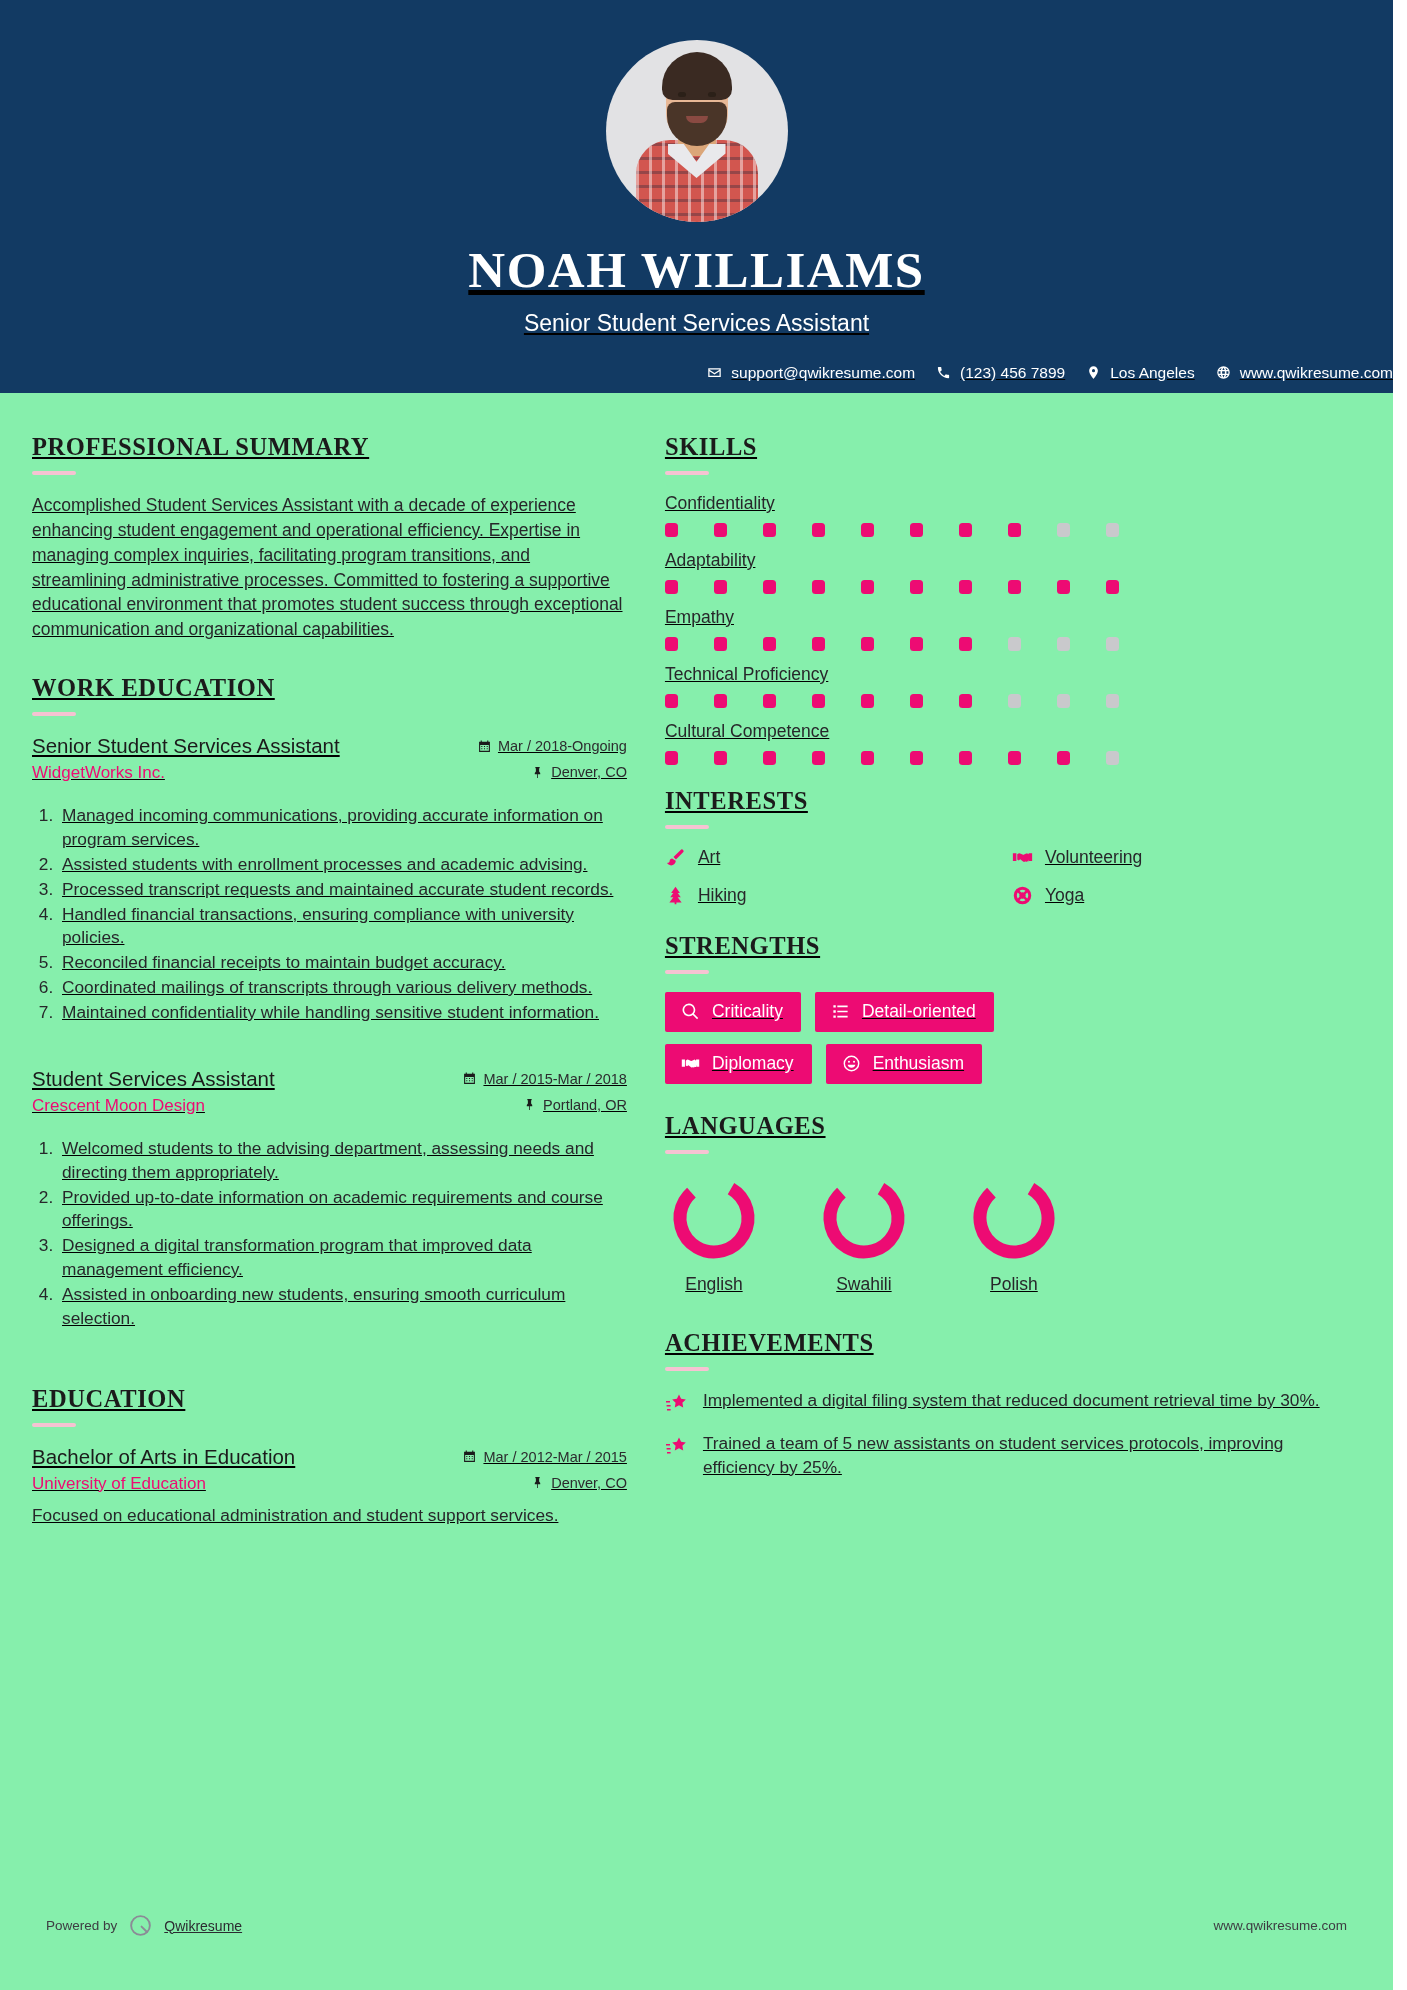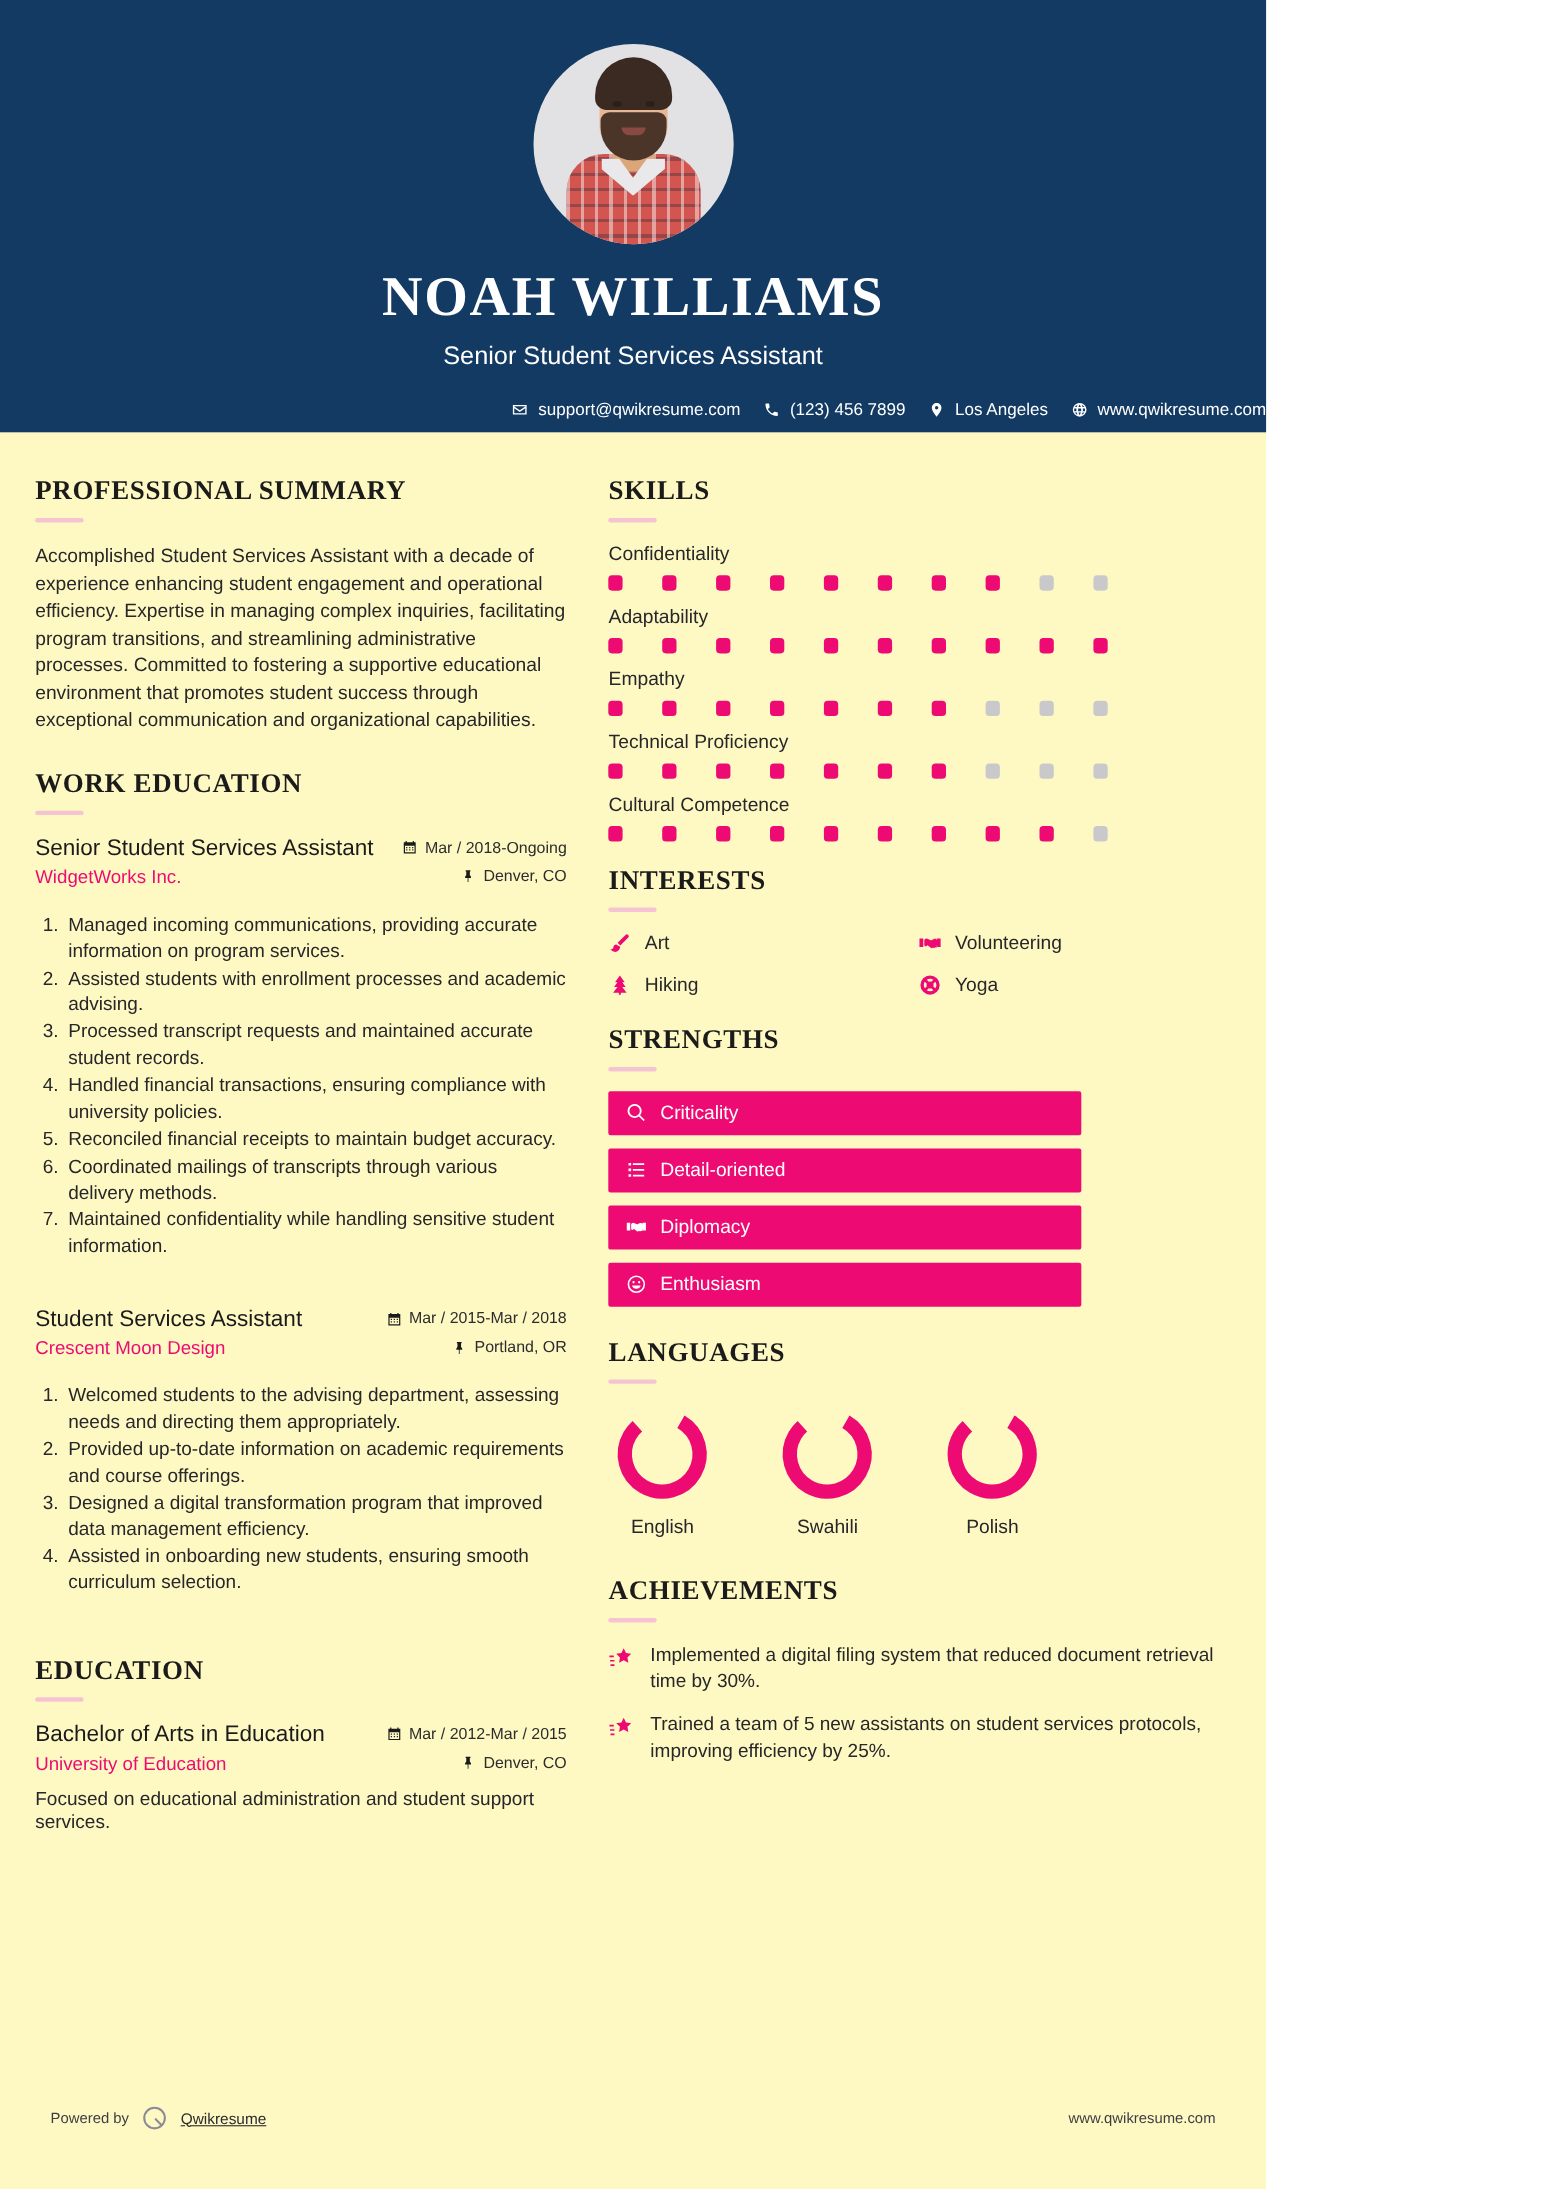--- a/index.html
+++ b/index.html
@@ -2,24 +2,25 @@
 <html><head>
 <meta charset="utf-8">
 <style>
   * { box-sizing: border-box; margin: 0; padding: 0; }
   html, body {
     width: 1407px;
     background: #ffffff;
     font-family: "Liberation Sans", sans-serif;
   }
   #page {
-    width: 1151px;
+    width: 1393px;
     min-height: 1990px;
     position: relative;
-    background: #fef9c3;
+    background: #86efac;
+    text-decoration: underline;
   }
 
   
   .header {
     background: #123a63;
     height: 393px;
     padding-top: 40px;
     text-align: center;
     position: relative;
   }
@@ -236,21 +237,20 @@
   }
   .iicon { width: 21px; height: 21px; display: inline-flex; align-items: center; justify-content: center; }
   .iicon svg { width: 100%; height: 100%; fill: #ed0b73; }
 
   
   .strengths {
     display: flex;
     flex-wrap: wrap;
     gap: 12px 14px;
     max-width: 430px;
-    flex-direction: column;
   }
   .strength {
     background: #ed0b73;
     color: #fff;
     font-size: 17.5px;
     padding: 9px 18px 10px 16px;
     display: inline-flex;
     align-items: center;
     gap: 12px;
     border-radius: 2px;

